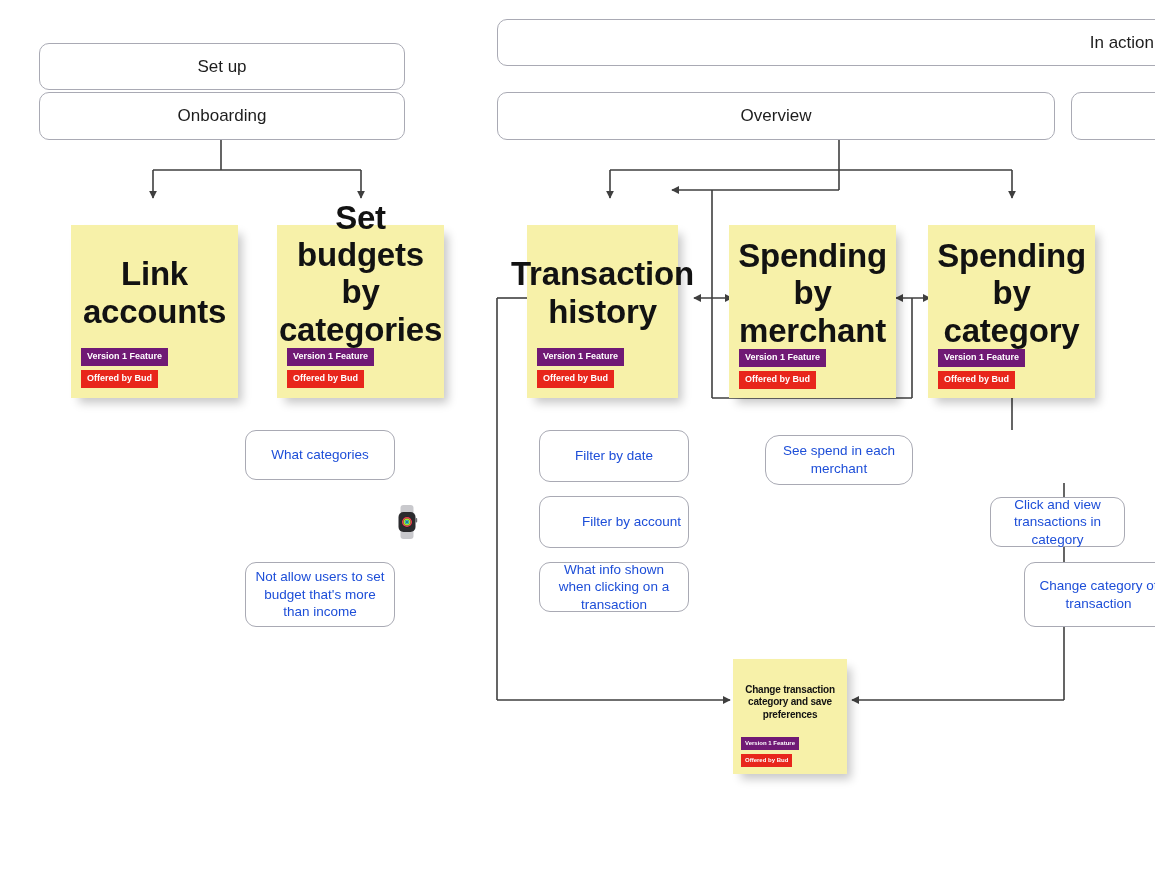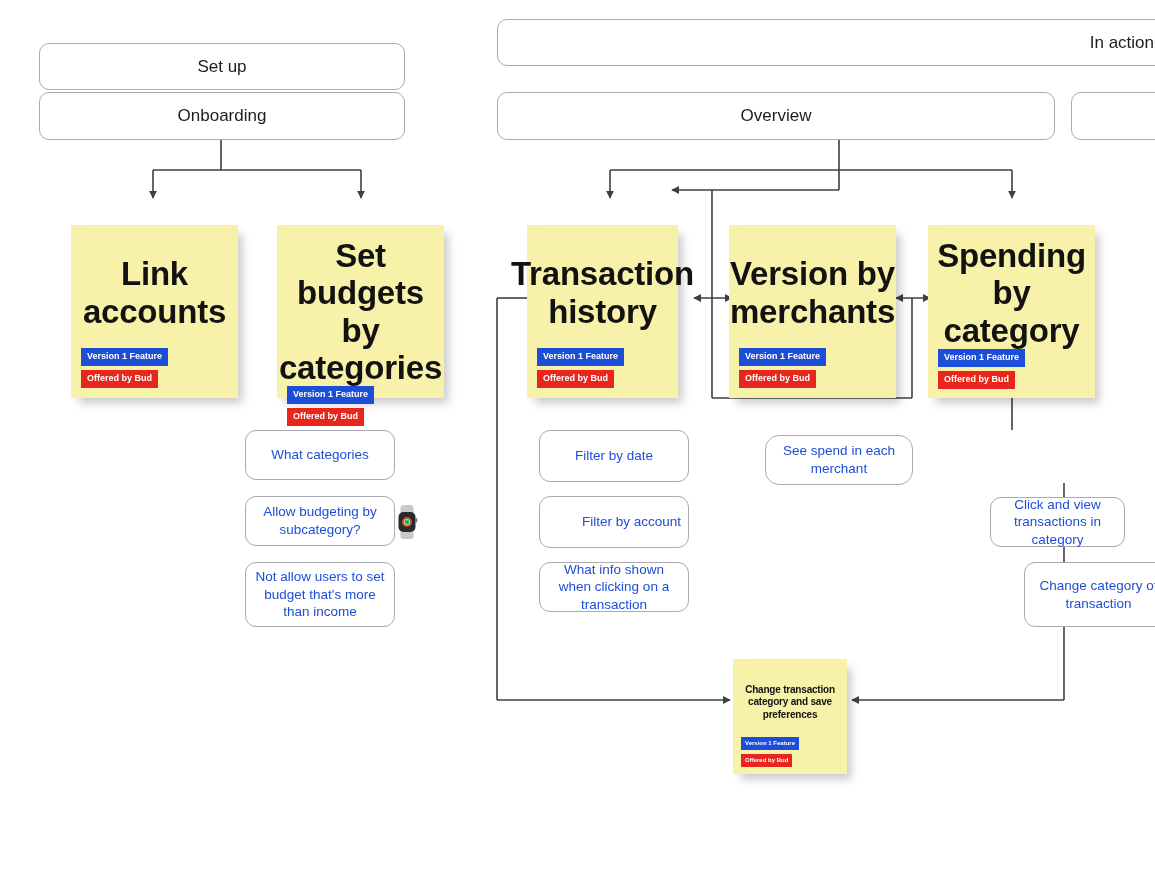--- a/index.html
+++ b/index.html
@@ -55,21 +55,21 @@
   .tags { display: flex; flex-direction: column; align-items: flex-start; gap: 4px; }
   .tag {
     color: #ffffff;
     font-weight: bold;
     line-height: 1;
     padding: 4px 6px 5px 6px;
     white-space: nowrap;
   }
   .sticky.big .tag { font-size: 9px; }
   .sticky.small .tag { font-size: 6px; padding: 3px 4px 4px 4px; }
-  .tag.green { background: #1d4ed8; }
+  .tag.green { background: #701a75; }
   .tag.red { background: #e8261b; }
 
   
   .note {
     position: absolute;
     border: 1px solid #a9aab4;
     border-radius: 11px;
     background: #fff;
     display: flex; align-items: center; justify-content: center;
     text-align: center;
@@ -153,38 +153,38 @@
   </div>
 
   <div class="sticky big" style="left:71px; top:202px; width:167px; height:173px;">
     <div class="title">Link accounts</div>
     <div class="tags">
       <span class="tag green">Version 1 Feature</span>
       <span class="tag red">Offered by Bud</span>
     </div>
   </div>
 
-  <div class="sticky big" style="left:277px; top:202px; width:167px; height:173px;">
+  <div class="sticky big" style="left:277px; top:202px; width:167px; height:173px;justify-content:flex-end;">
     <div class="title">Set budgets by categories</div>
     <div class="tags">
       <span class="tag green">Version 1 Feature</span>
       <span class="tag red">Offered by Bud</span>
     </div>
   </div>
 
   <div class="sticky big" style="left:527px; top:202px; width:151px; height:173px;">
     <div class="title">Transaction history</div>
     <div class="tags">
       <span class="tag green">Version 1 Feature</span>
       <span class="tag red">Offered by Bud</span>
     </div>
   </div>
 
   <div class="sticky big" style="left:729px; top:202px; width:167px; height:173px;">
-    <div class="title">Version by merchants</div>
+    <div class="title">Spending by merchant</div>
     <div class="tags">
       <span class="tag green">Version 1 Feature</span>
       <span class="tag red">Offered by Bud</span>
     </div>
   </div>
 
   <div class="sticky big" style="left:928px; top:202px; width:167px; height:173px;">
     <div class="title">Spending by category</div>
     <div class="tags">
       <span class="tag green">Version 1 Feature</span>
@@ -197,23 +197,20 @@
     <div class="tags">
       <span class="tag green">Version 1 Feature</span>
       <span class="tag red">Offered by Bud</span>
     </div>
   </div>
 
   <div class="note" style="left:245px; top:430px; width:150px; height:50px;">
     <span>What categories</span>
   </div>
 
-  <div class="note" style="left:245px; top:496px; width:150px; height:50px;">
-    <span>Allow budgeting by subcategory?</span>
-  </div>
 
   <svg class="watch-icon" viewBox="0 0 22 34" xmlns="http://www.w3.org/2000/svg" style="left:396px; top:505px;">
     <rect x="4.5" y="0" width="13" height="11" rx="3" fill="#c9c9cd"></rect>
     <rect x="4.5" y="23" width="13" height="11" rx="3" fill="#c9c9cd"></rect>
     <rect x="2.5" y="7" width="17" height="20" rx="5" fill="#2b2b2e"></rect>
     <rect x="19.4" y="13" width="1.8" height="4.5" rx="0.9" fill="#6d6d72"></rect>
     <circle cx="11" cy="17" r="5.2" fill="#141416"></circle>
     <circle cx="11" cy="17" r="4.3" fill="none" stroke="#ef3e56" stroke-width="1.5"></circle>
     <circle cx="11" cy="17" r="2.8" fill="none" stroke="#a6e22e" stroke-width="1.4"></circle>
     <circle cx="11" cy="17" r="1.4" fill="none" stroke="#36d5e6" stroke-width="1.2"></circle>

